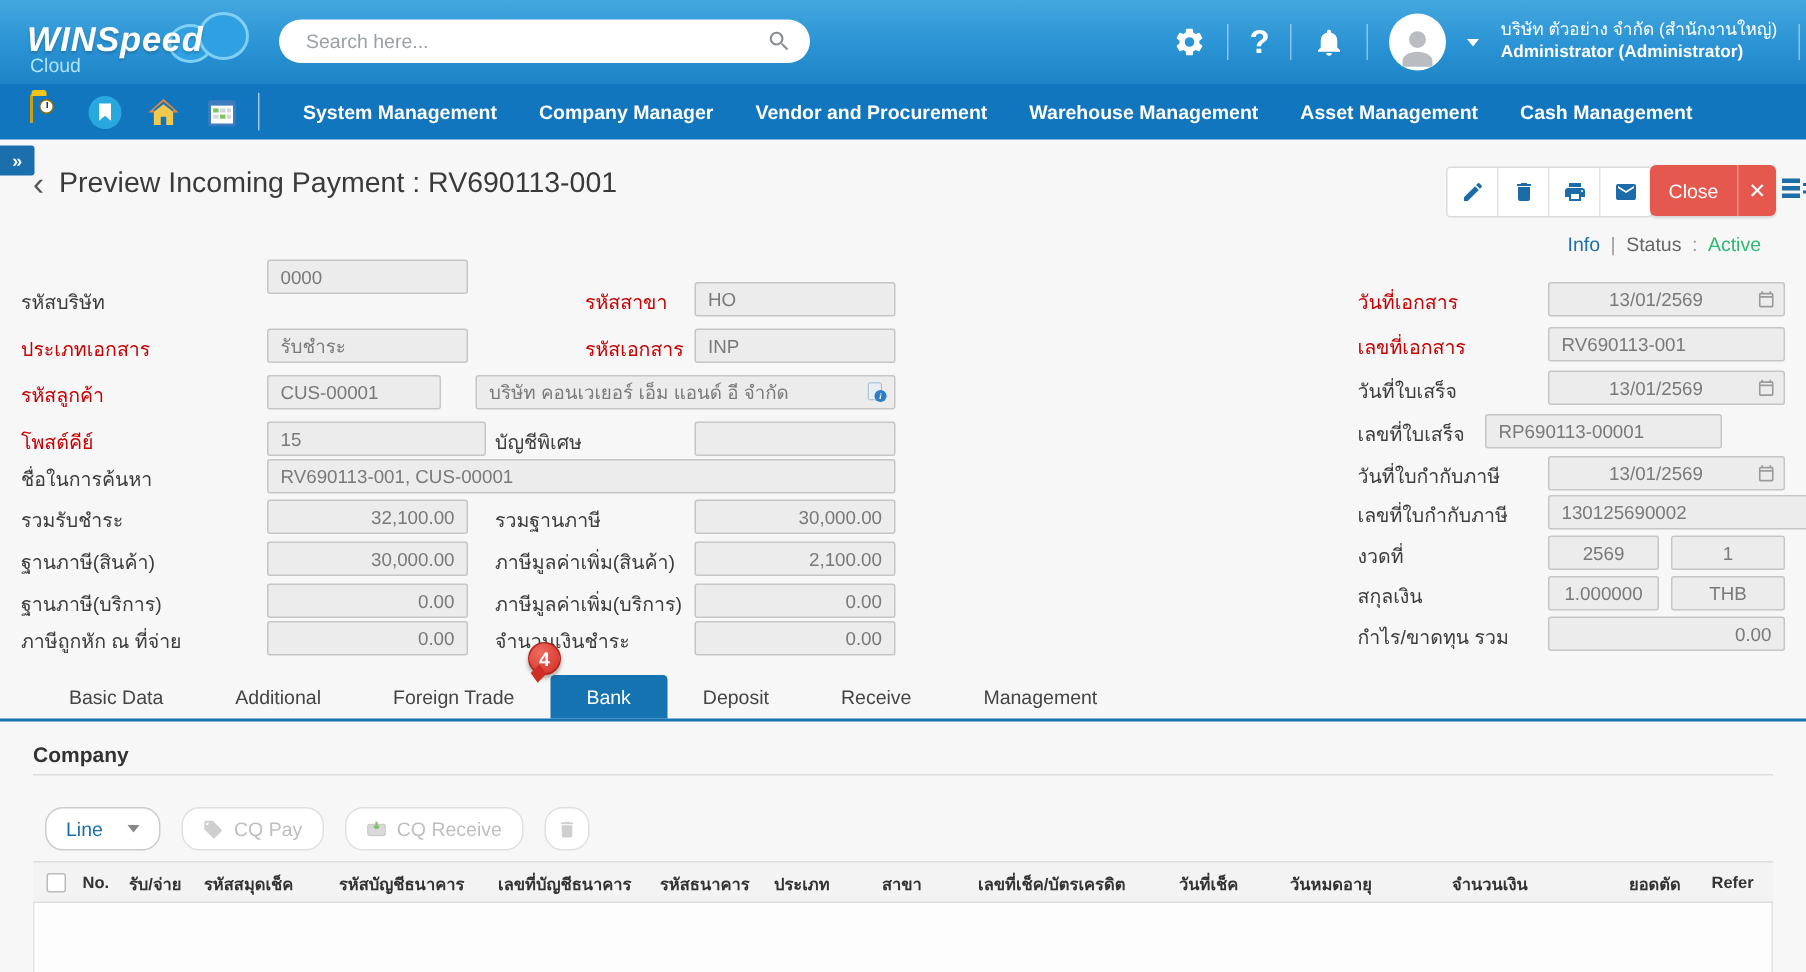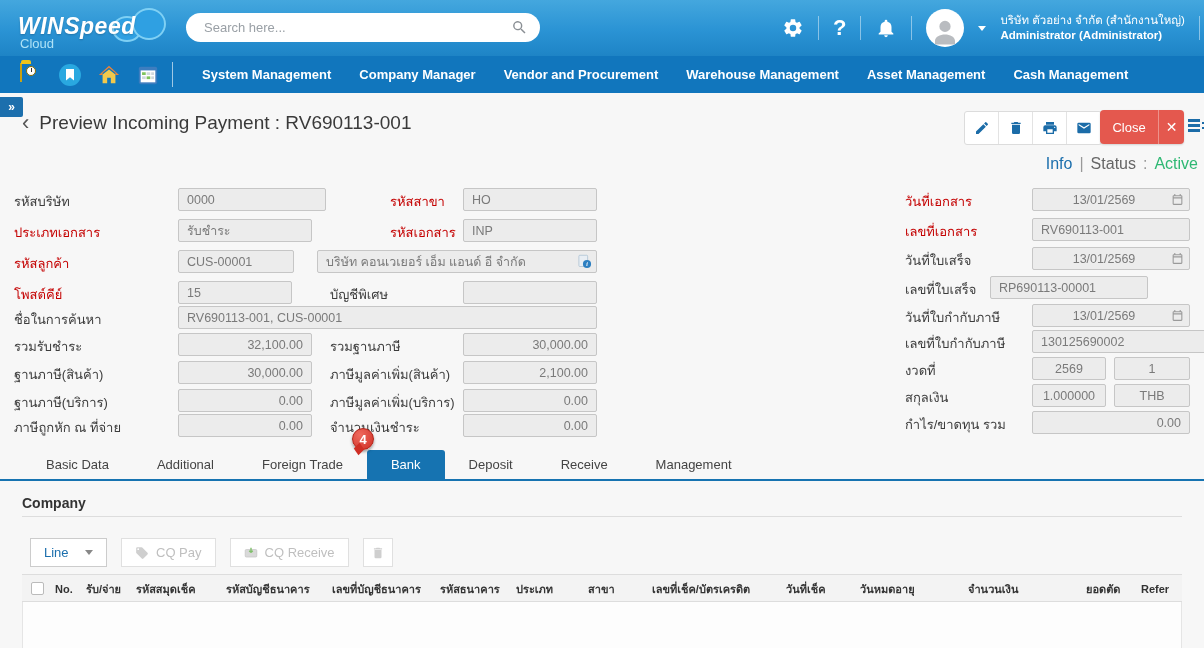--- a/index.html
+++ b/index.html
@@ -59,21 +59,21 @@
   .toolbtn svg { width:16px; height:16px; fill:#1b6ca8; }
 
   .closebtn { position:absolute; left:1100px; top:110px; width:84px; height:34px; background:#e4584e; border-radius:4px; display:flex; color:#fff; cursor:pointer; box-shadow:0 1px 2px rgba(0,0,0,.15); }
   .closebtn .clabel { flex:1; display:flex; align-items:center; justify-content:center; font-size:13px; }
   .closebtn .cx { width:26px; display:flex; align-items:center; justify-content:center; border-left:1px solid rgba(255,255,255,.35); font-size:14px; }
   .listicon { position:absolute; left:1188px; top:119px; width:16px; height:16px; cursor:pointer; }
   .listicon i { display:block; width:12px; height:2.5px; background:#1b6ca8; margin-bottom:2.5px; }
   .listicon u { position:absolute; right:0; width:2.5px; height:2.5px; background:#1b6ca8; }
   .listicon u.d1{ top:2.5px; } .listicon u.d2{ top:7.5px; }
 
-  .statusline { position:absolute; right:6px; top:155px; font-size:16px; color:#666; display:flex; gap:7px; align-items:center;text-align:center; }
+  .statusline { position:absolute; right:30px; top:155px; font-size:13px; color:#666; display:flex; gap:7px; align-items:center;text-align:center; }
   .statusline .info { color:#1c6fad; cursor:pointer; }
   .statusline .sep { color:#999; }
   .statusline .active { color:#2eb873; }
 
   
   .lbl { position:absolute; font-size:13px; color:#3c3c3c; white-space:nowrap; }
   .lbl.red { color:#c40000; }
   .fld { position:absolute; height:23px; background:#ececec; border:1px solid #c6c6c6; border-radius:2px; font-size:12.5px; color:#7a7a7a; padding:0 8px; display:flex; align-items:center; white-space:nowrap; overflow:hidden; }
   .fld.num { justify-content:flex-end; }
   .fld.ctr { justify-content:center; }
@@ -86,21 +86,21 @@
   .tab { height:29px; display:flex; align-items:center; padding:0 24px; font-size:13px; color:#444; cursor:pointer; white-space:nowrap; }
   .tab.active { background:#1673b1; color:#fff; border-radius:3px 3px 0 0; }
   .marker { position:absolute; left:352px; top:428px; width:22px; height:22px; background:radial-gradient(circle at 35% 30%,#ef6a5e,#cf2e24); border:1px solid #b02318; border-radius:50%; color:#fff; font-size:13px; font-weight:bold; display:flex; align-items:center; justify-content:center; box-shadow:0 2px 3px rgba(0,0,0,.35); z-index:5; }
   .marker:after { content:""; position:absolute; left:2px; bottom:-4px; width:8px; height:8px; background:#cf2e24; transform:rotate(55deg) skew(10deg); z-index:-1; }
 
   
   .sectitle { position:absolute; left:22px; top:495px; font-size:14px; font-weight:bold; color:#333; }
   .secline { position:absolute; left:22px; top:516px; width:1160px; height:1px; background:#ddd; }
 
   .btnrow { position:absolute; left:30px; top:538px; display:flex; gap:14px; align-items:center; }
-  .btn { height:29px; background:#fff; border:1px solid #ccc; border-radius:0; display:flex; align-items:center; gap:7px; padding:0 13px; font-size:13px; cursor:pointer; }
+  .btn { height:29px; background:#fff; border:1px solid #ccc; border-radius:12px; display:flex; align-items:center; gap:7px; padding:0 13px; font-size:13px; cursor:pointer; }
   .btn.line { color:#1c6fad; width:77px; justify-content:space-between; }
   .btn .caret { width:0; height:0; border-left:4px solid transparent; border-right:4px solid transparent; border-top:5px solid #888; }
   .btn.disabled { color:#bfbfbf; border-color:#e0e0e0; cursor:default; }
   .btn.disabled svg { fill:#cfcfcf; }
   .btn svg { width:14px; height:14px; }
   .btn.icononly { width:30px; padding:0; justify-content:center; }
 
   .gridhead { position:absolute; left:22px; top:574px; width:1160px; height:28px; background:#f3f3f3; border-top:1px solid #ddd; border-bottom:1px solid #ddd; }
   .gh { position:absolute; top:0; height:28px; display:flex; align-items:center; font-size:11px; color:#333; font-weight:bold; white-space:nowrap; }
   .gcheck { position:absolute; left:9px; top:7px; width:13px; height:13px; background:#fff; border:1px solid #bbb; border-radius:2px; cursor:pointer; }
@@ -227,42 +227,42 @@
 
   <div class="statusline">
     <span class="info">Info</span>
     <span class="sep">|</span>
     <span>Status</span>
     <span class="sep">:</span>
     <span class="active">Active</span>
   </div>
 
   <span class="lbl" style="left:14px;top:191px">รหัสบริษัท</span>
-  <span class="fld" style="left:178px;top:188px;width:148px">0000</span>
+  <span class="fld" style="left:178px;top:173px;width:134px">0000</span>
   <span class="lbl red" style="left:390px;top:191px">รหัสสาขา</span>
   <span class="fld" style="left:463px;top:188px;width:134px">HO</span>
 
   <span class="lbl red" style="left:14px;top:222px">ประเภทเอกสาร</span>
   <span class="fld" style="left:178px;top:219px;width:134px">รับชำระ</span>
   <span class="lbl red" style="left:390px;top:222px">รหัสเอกสาร</span>
   <span class="fld" style="left:463px;top:219px;width:134px">INP</span>
 
   <span class="lbl red" style="left:14px;top:253px">รหัสลูกค้า</span>
   <span class="fld" style="left:178px;top:250px;width:116px">CUS-00001</span>
   <span class="fld" style="left:317px;top:250px;width:280px;padding-right:24px">
       <span>บริษัท คอนเวเยอร์ เอ็ม แอนด์ อี จำกัด</span>
     <svg class="infoic" viewBox="0 0 24 24">
         <rect x="3" y="2" width="14" height="18" rx="1.5" fill="#e8eef4" stroke="#9db7cc"></rect>
         <circle cx="16" cy="16" r="6.5" fill="#2d7fc1"></circle>
         <text x="16" y="19.5" font-size="9" fill="#fff" text-anchor="middle" font-family="serif" font-weight="bold" font-style="italic">i</text>
       </svg>
   </span>
 
   <span class="lbl red" style="left:14px;top:284px">โพสต์คีย์</span>
-  <span class="fld" style="left:178px;top:281px;width:114px">15</span>
+  <span class="fld" style="left:178px;top:281px;width:146px">15</span>
   <span class="lbl" style="left:330px;top:284px">บัญชีพิเศษ</span>
   <span class="fld" style="left:463px;top:281px;width:134px"></span>
 
   <span class="lbl" style="left:14px;top:309px">ชื่อในการค้นหา</span>
   <span class="fld" style="left:178px;top:306px;width:419px">RV690113-001, CUS-00001</span>
 
   <span class="lbl" style="left:14px;top:336px">รวมรับชำระ</span>
   <span class="fld num" style="left:178px;top:333px;width:134px">32,100.00</span>
   <span class="lbl" style="left:330px;top:336px">รวมฐานภาษี</span>
   <span class="fld num" style="left:463px;top:333px;width:134px">30,000.00</span>

